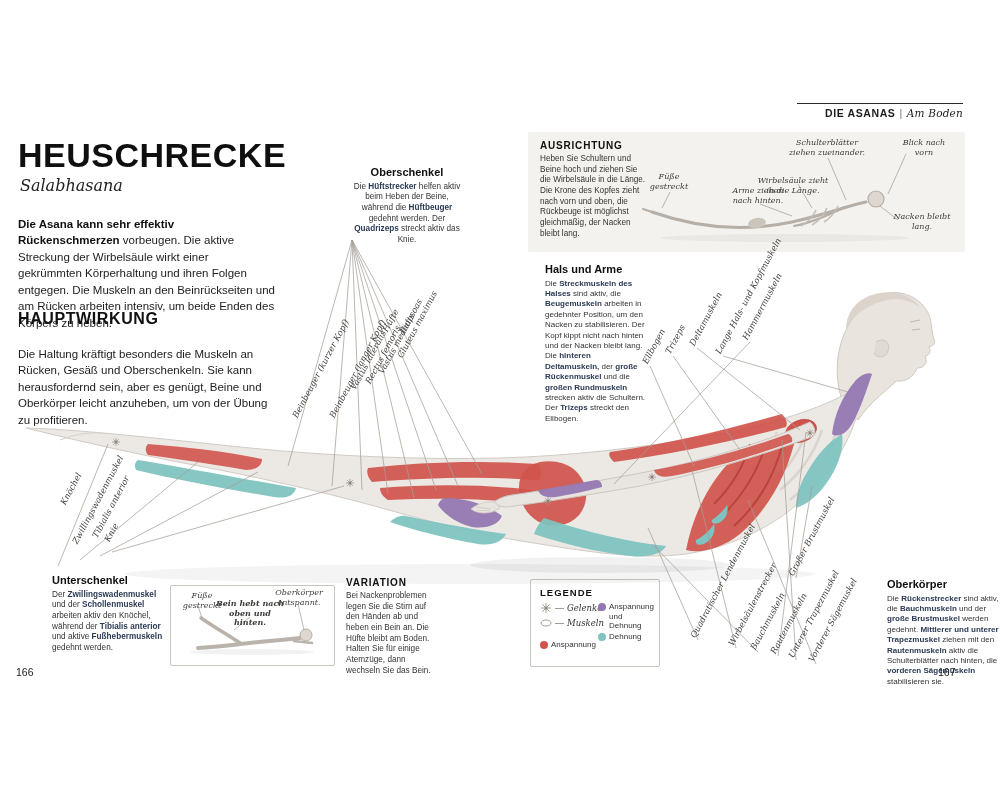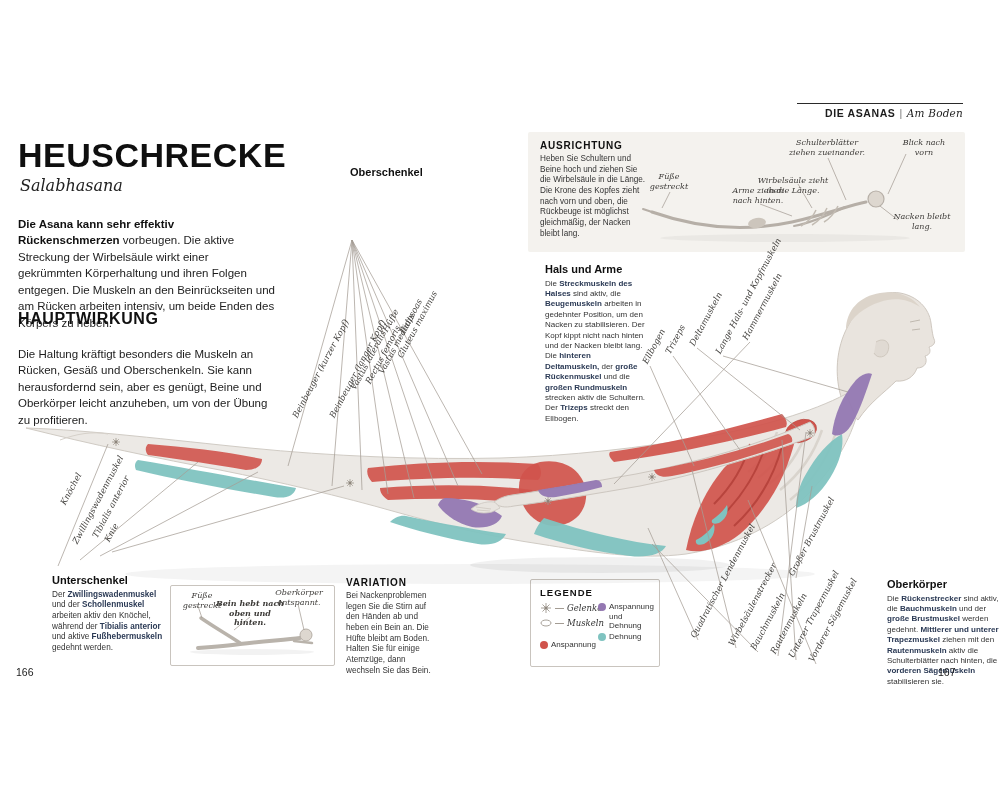--- a/index.html
+++ b/index.html
@@ -180,22 +180,23 @@
   <div class="runhead">
     <span class="sec">DIE ASANAS</span><span class="sep">|</span><span class="ctx">Am Boden</span>
   </div>
 
   <div class="title">HEUSCHRECKE</div>
   <div class="sanskrit">Salabhasana</div>
   <p class="copy" style="top:204px;"><span class="bt">Die Asana kann sehr effektiv Rückenschmerzen</span><span> vorbeugen. Die aktive Streckung der Wirbelsäule wirkt einer gekrümmten Körperhaltung und ihren Folgen entgegen. Die Muskeln an den Beinrückseiten und am Rücken arbeiten intensiv, um beide Enden des Körpers zu heben.</span></p>
   <div class="h2" style="top:310px;">HAUPTWIRKUNG</div>
   <p class="copy" style="top:334px;">Die Haltung kräftigt besonders die Muskeln an Rücken, Gesäß und Oberschenkeln. Sie kann herausfordernd sein, aber es genügt, Beine und Oberkörper leicht anzuheben, um von der Übung zu profitieren.</p>
 
-  <div class="anno" style="left:350px;top:166px;width:114px;">
+  <div class="anno" style="left:350px;top:166px;width:114px;text-align:center;">
     <div class="ah">Oberschenkel</div>
+    <p class="ab"><span>Die </span><span class="bt">Hüftstrecker</span><span> helfen aktiv beim Heben der Beine, während die </span><span class="bt">Hüftbeuger</span><span> gedehnt werden. Der </span><span class="bt">Quadrizeps</span><span> streckt aktiv das Knie.</span></p>
   </div>
 
   <div class="anno" style="left:540px;top:140px;width:108px;">
     <div class="ahcaps">AUSRICHTUNG</div>
     <p class="ab">Heben Sie Schultern und Beine hoch und ziehen Sie die Wirbelsäule in die Länge. Die Krone des Kopfes zieht nach vorn und oben, die Rückbeuge ist möglichst gleichmäßig, der Nacken bleibt lang.</p>
   </div>
   <div class="flab" style="left:786px;top:138px;width:82px;">Schulterblätter ziehen zueinander.</div>
   <div class="flab" style="left:898px;top:138px;width:52px;">Blick nach vorn</div>
   <div class="flab" style="left:754px;top:176px;width:78px;">Wirbelsäule zieht in die Länge.</div>
   <div class="flab" style="left:724px;top:186px;width:68px;">Arme ziehen nach hinten.</div>

